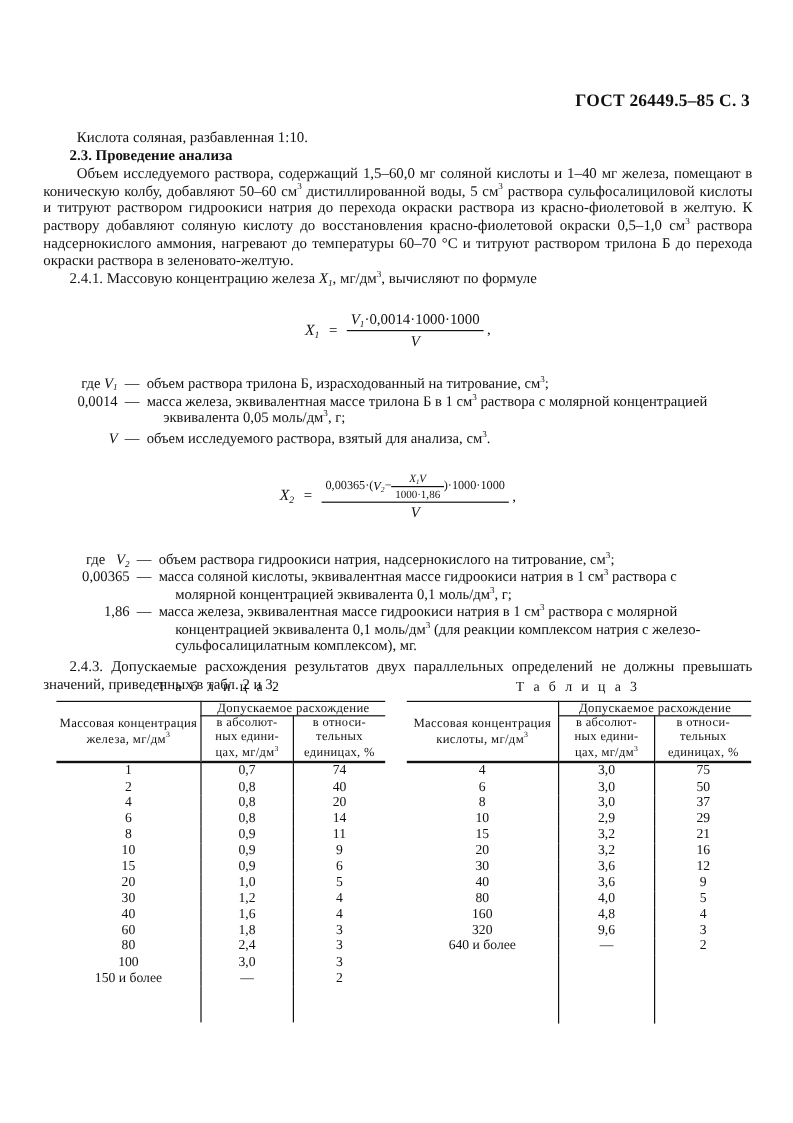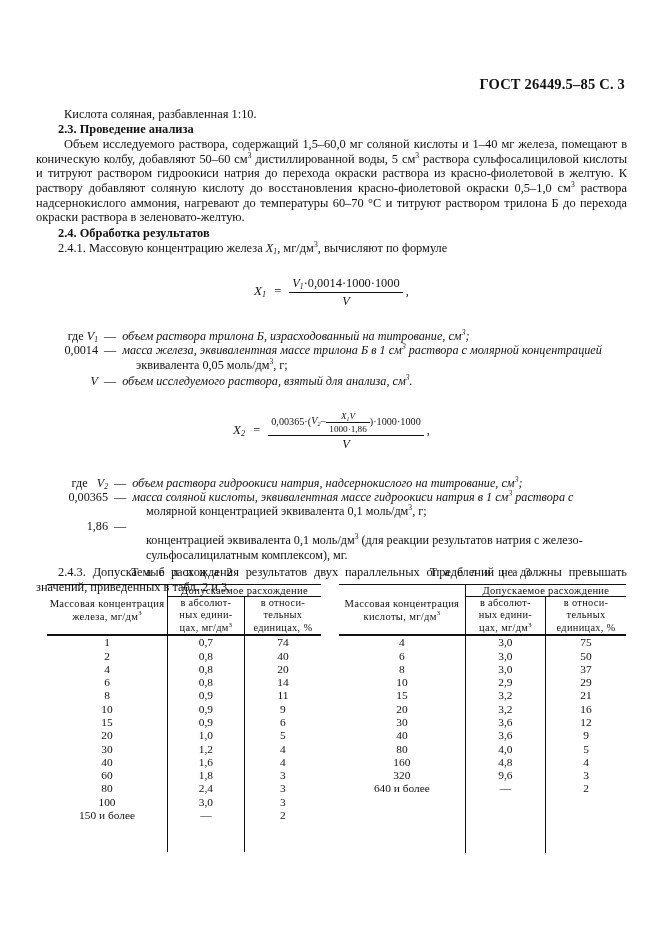--- a/index.html
+++ b/index.html
@@ -111,21 +111,20 @@
     white-space: nowrap;
   }
   .defrow .dash {
     flex: 0 0 auto;
     padding: 0 6px 0 6px;
     white-space: nowrap;
   }
   .defrow .txt {
     flex: 1 1 auto;
     text-align: justify;
-    font-style: italic;
   }
   .cont {
     margin: 0;
     font-size: 12.2px;
     line-height: 14.4px;
     text-align: justify;
   }
 
   
   .tables-area {
@@ -224,21 +223,20 @@
   <div class="doc-header">ГОСТ 26449.5–85 С. 3</div>
 
   <div class="body-block">
 
     <p class="indent">Кислота соляная, разбавленная 1:10.</p>
 
     <p class="heading">2.3. Проведение анализа</p>
 
     <p class="indent"><span>Объем исследуемого раствора, содержащий 1,5–60,0 мг соляной кислоты и 1–40 мг железа, помещают в коническую колбу, добавляют 50–60 см</span><sup>3</sup><span> дистиллированной воды, 5 см</span><sup>3</sup><span> раствора сульфосалициловой кислоты и титруют раствором гидроокиси натрия до перехода окраски раствора из красно-фиолетовой в желтую. К раствору добавляют соляную кислоту до восстановления красно-фиолетовой окраски 0,5–1,0 см</span><sup>3</sup><span> раствора надсернокислого аммония, нагревают до температуры 60–70 °С и титруют раствором трилона Б до перехода окраски раствора в зеленовато-желтую.</span></p>
 
-    <p class="heading" style="margin-top:1px">2.4. Обработка результатов</p>
 
     <p class="center-ind"><span>2.4.1. Массовую  концентрацию железа </span><i class="ital"><span>X</span><sub>1</sub></i><span>, мг/дм</span><sup>3</sup><span>, вычисляют по формуле</span></p>
 
     <div class="formula" style="margin-top:20px;margin-bottom:20px">
       <span class="eqvar"><span>X</span><sub>1</sub></span>
       <span style="padding:0 5px">=</span>
       <span class="frac">
         <span class="num"><i><span>V</span><sub>1</sub></i><span>·0,0014·1000·1000</span></span>
         <span class="den"><i>V</i></span>
       </span>
@@ -285,22 +283,23 @@
       </div>
       <div class="defrow">
         <span class="lead" style="width:72px">0,00365</span>
         <span class="dash">—</span>
         <span class="txt"><span>масса  соляной  кислоты, эквивалентная  массе гидроокиси натрия в 1 см</span><sup>3</sup><span> раствора с</span></span>
       </div>
       <p class="cont" style="padding-left:110px"><span>молярной концентрацией эквивалента 0,1 моль/дм</span><sup>3</sup><span>, г;</span></p>
       <div class="defrow">
         <span class="lead" style="width:72px">1,86</span>
         <span class="dash">—</span>
+        <span class="txt"><span>масса железа,  эквивалентная  массе гидроокиси натрия в 1 см</span><sup>3</sup><span> раствора с молярной</span></span>
       </div>
-      <p class="cont" style="padding-left:110px"><span>концентрацией эквивалента 0,1 моль/дм</span><sup>3</sup><span>  (для  реакции результатов натрия с железо-</span></p>
+      <p class="cont" style="padding-left:110px"><span>концентрацией эквивалента 0,1 моль/дм</span><sup>3</sup><span>  (для  реакции комплексом натрия с железо-</span></p>
       <p class="cont" style="padding-left:110px">сульфосалицилатным комплексом), мг.</p>
     </div>
 
     <p class="center-ind" style="margin-top:3px">2.4.3. Допускаемые расхождения результатов двух параллельных определений не должны превышать значений, приведенных в табл. 2 и 3.</p>
 
   </div>
 
   <div class="tables-area">
 
     <div class="tbl-wrap left">

